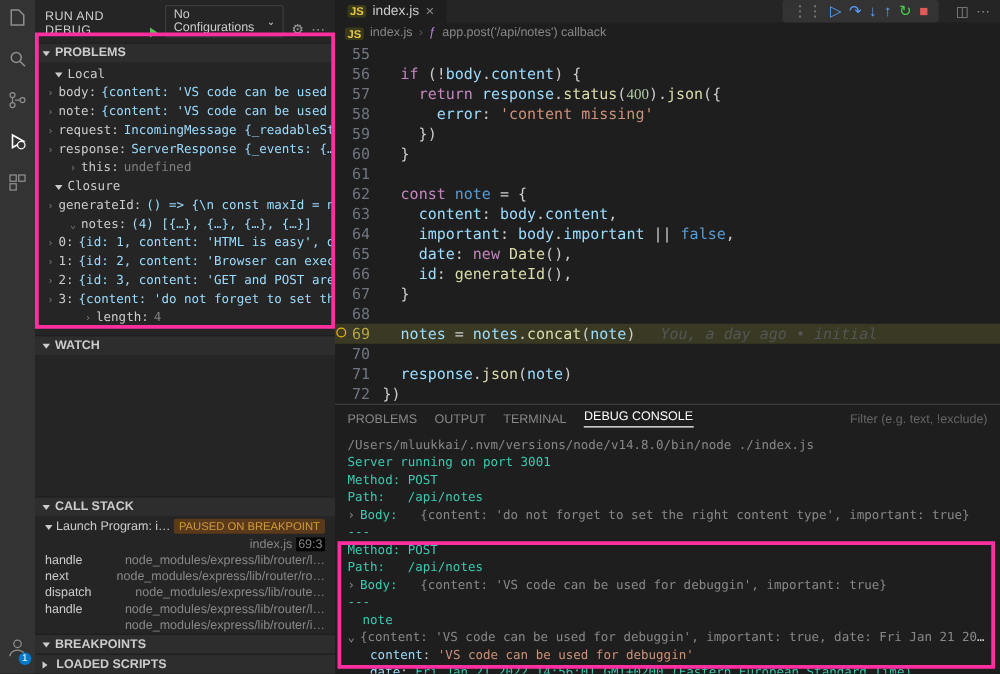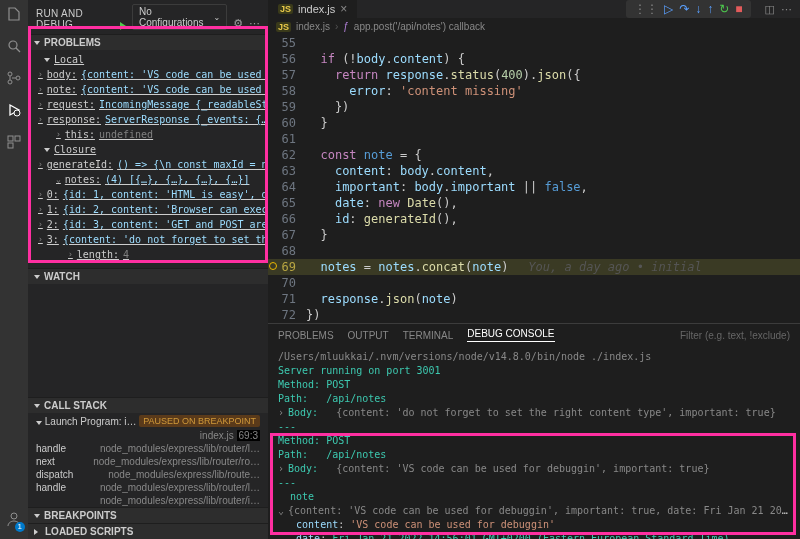--- a/index.html
+++ b/index.html
@@ -12,21 +12,21 @@
 .badge { position: absolute; bottom: -3px; right: -3px; background: #007acc; color: #fff; border-radius: 8px; font-size: 8px; padding: 0 3px; line-height: 10px; }
 .sidebar { width: 240px; background: #252526; display: flex; flex-direction: column; overflow: hidden; }
 .sb-header { display: flex; align-items: flex-end; gap: 6px; padding: 4px 8px; font-size: 10px; color: #ccc; }
 .sb-header .title { letter-spacing: .3px; }
 .dropdown { border: 1px solid #3c3c3c; border-radius: 2px; padding: 1px 6px; font-size: 10px; display: flex; align-items: center; gap: 4px; }
 .play-icon { width: 0; height: 0; border-left: 6px solid #4ec94e; border-top: 4px solid transparent; border-bottom: 4px solid transparent; }
 .gear { font-size: 11px; opacity: .7; }
 .section-hdr { background: #2d2d2d; padding: 2px 6px; font-size: 10px; font-weight: 600; color: #ccc; display: flex; align-items: center; gap: 4px; border-top: 1px solid #1e1e1e; }
 .chev { display: inline-block; width: 0; height: 0; border-top: 4px solid #ccc; border-left: 3px solid transparent; border-right: 3px solid transparent; }
 .chev.collapsed { border-top: none; border-left: 4px solid #ccc; border-bottom: 3px solid transparent; border-top: 3px solid transparent; }
-.tree { padding: 2px 0 6px 0; font-family: Menlo, Monaco, monospace; font-size: 10px; line-height: 15px; text-decoration: underline; }
+.tree { padding: 2px 0 6px 0; font-family: Menlo, Monaco, monospace; font-size: 10px; line-height: 15px; }
 .tree-row { display: flex; align-items: center; gap: 4px; padding: 0 6px; white-space: nowrap; overflow: hidden; text-overflow: ellipsis; }
 .tree-row .indent { display: inline-block; }
 .tree-row .k { color: #ccc; }
 .tree-row .v { color: #9cdcfe; }
 .tree-row .undef { color: #808080; }
 .pink-box-1 { position: absolute; border: 3px solid #ff2fa1; top: 26px; left: 28px; width: 240px; height: 237px; pointer-events: none; z-index: 50; }
 .pink-box-2 { position: absolute; border: 3px solid #ff2fa1; bottom: 4px; left: 270px; width: 526px; height: 102px; pointer-events: none; z-index: 50; }
 .editor-area { flex: 1; display: flex; flex-direction: column; background: #1e1e1e; overflow: hidden; }
 .tab-bar { display: flex; align-items: center; background: #252526; height: 26px; }
 .tab { display: flex; align-items: center; gap: 5px; padding: 0 10px; height: 100%; background: #1e1e1e; font-size: 11px; }
@@ -37,21 +37,21 @@
 .breadcrumb { display: flex; align-items: center; gap: 5px; padding: 3px 8px; font-size: 10px; color: #888; }
 .breadcrumb .sep { opacity: .5; }
 .code { font-family: Menlo, Monaco, monospace; font-size: 12px; line-height: 16px; }
 .code-line { display: flex; }
 .gutter { width: 38px; text-align: right; padding-right: 10px; color: #6e7681; user-select: none; flex-shrink: 0; }
 .line-content { flex: 1; white-space: pre; }
 .kw { color: #c586c0; }
 .fn { color: #dcdcaa; }
 .prop { color: #9cdcfe; }
 .str { color: #ce9178; }
-.num { color: #b5cea8; }
+.num { color: #b5cea8; font-family: Liberation Serif, serif; }
 .const { color: #569cd6; }
 .current-line { background: #3a3a24; }
 .current-line .gutter { color: #b8a642; }
 .breakpoint-marker { position: absolute; left: 269px; margin-top: 3px; width: 8px; height: 8px; border: 1.5px solid #eab700; border-radius: 50%; }
 .blame { color: #555; font-style: italic; margin-left: 20px; }
 .panel { border-top: 1px solid #3c3c3c; display: flex; flex-direction: column; height: 228px; }
 .panel-tabs { display: flex; align-items: center; padding: 4px 10px; gap: 14px; font-size: 10px; color: #888; }
 .panel-tabs .active { color: #fff; border-bottom: 1px solid #fff; padding-bottom: 2px; }
 .panel-filter { margin-left: auto; color: #666; }
 .console { flex: 1; overflow: hidden; font-family: Menlo, Monaco, monospace; font-size: 10px; line-height: 14px; padding: 4px 10px; }

